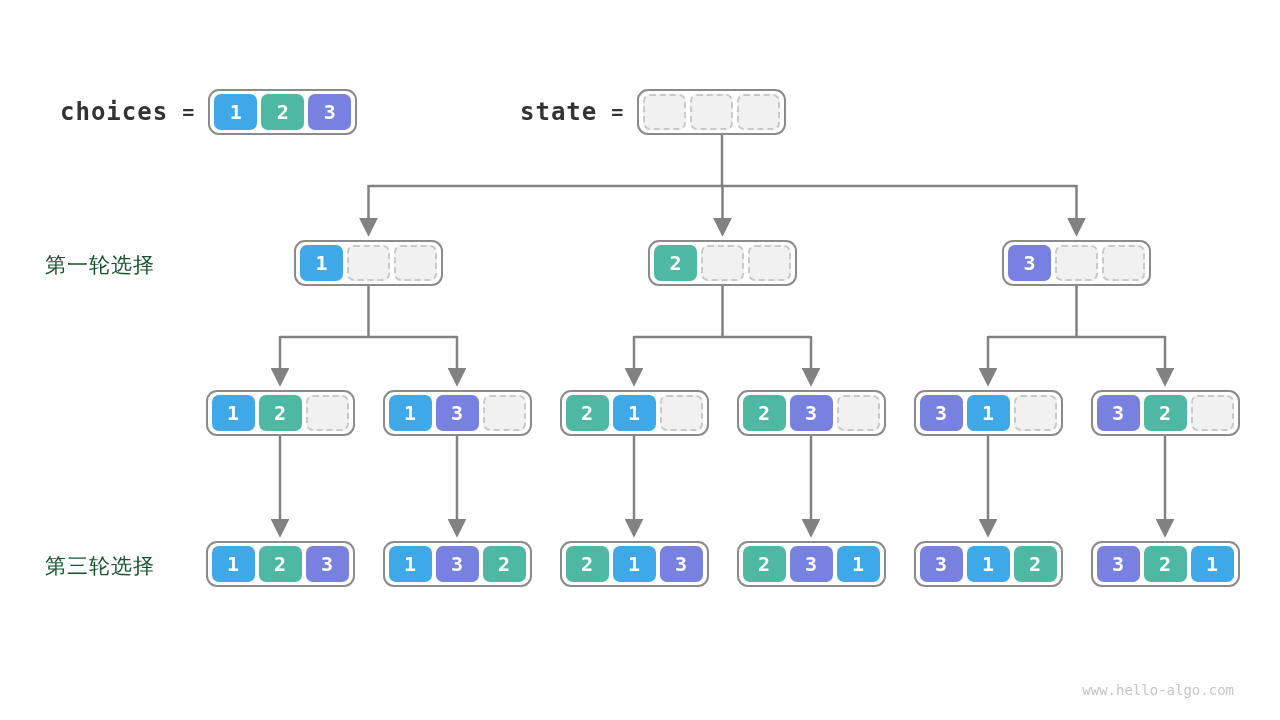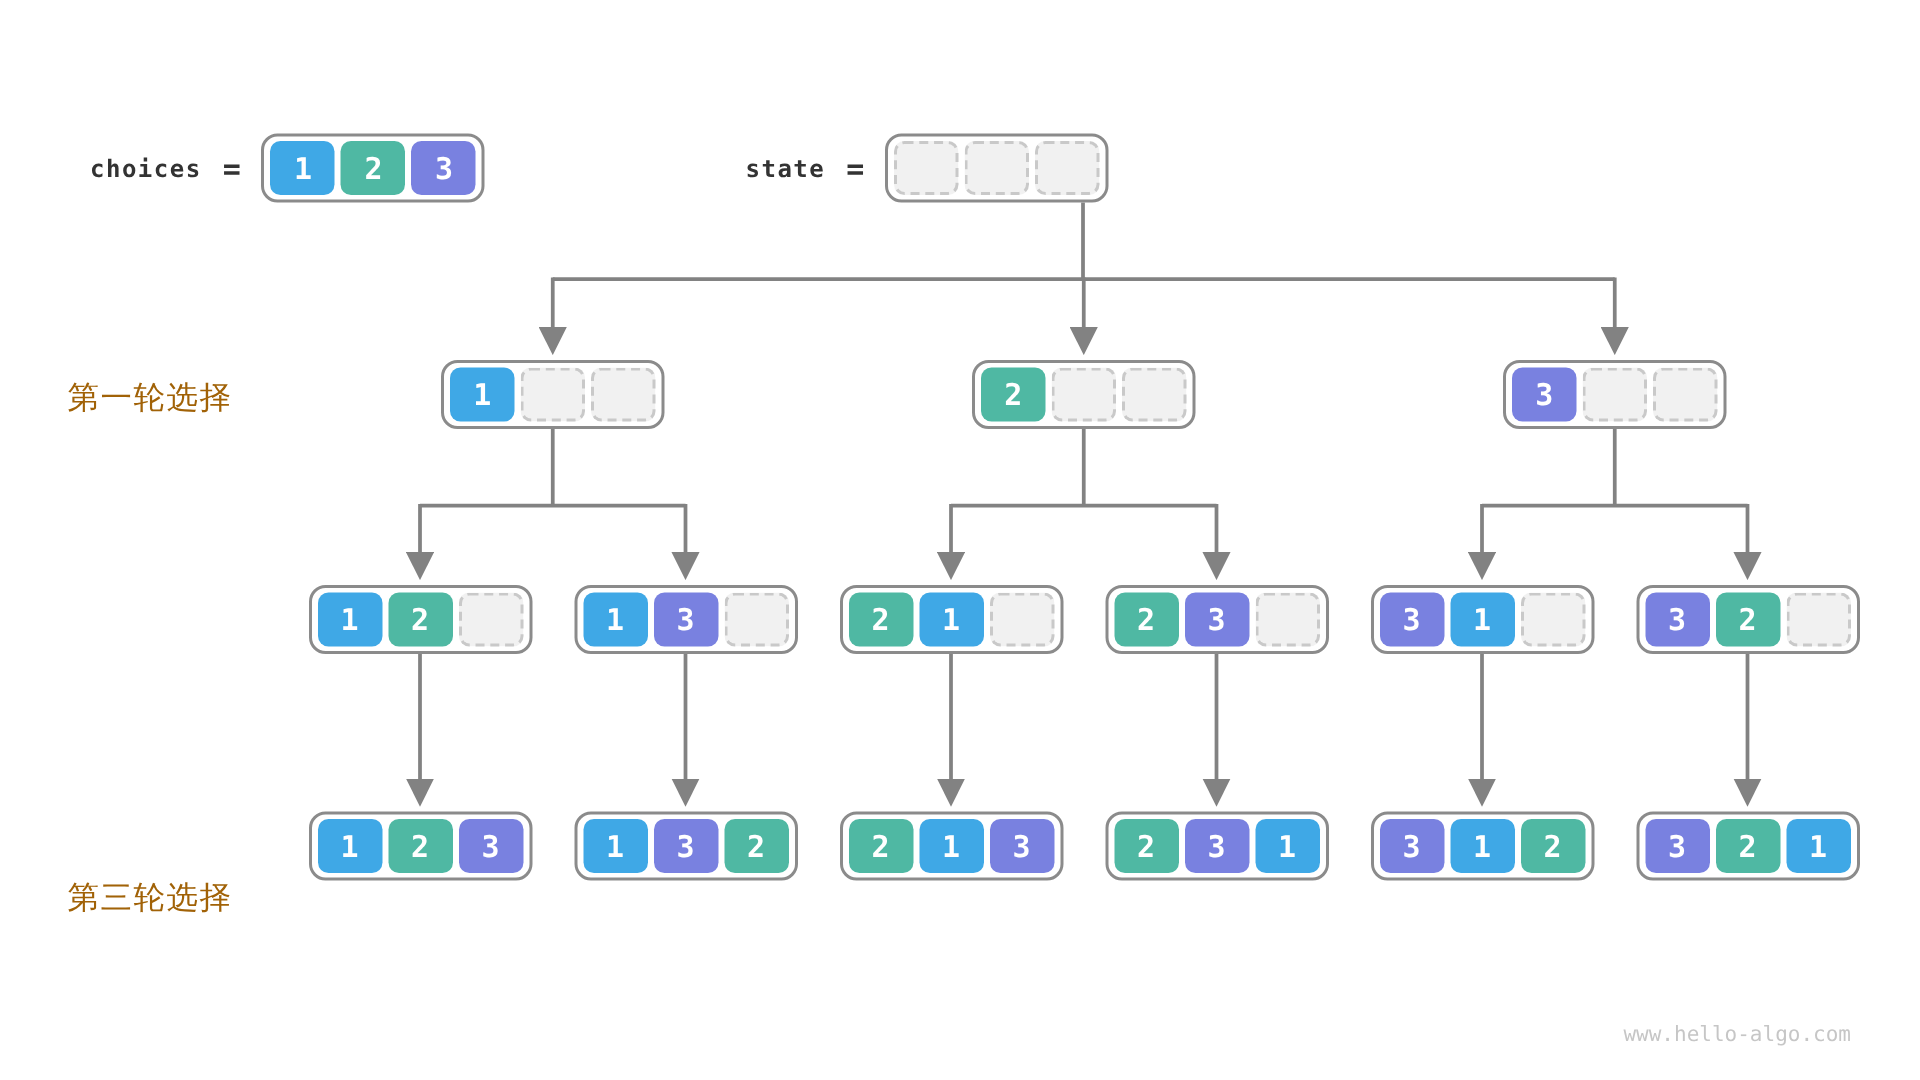--- a/index.html
+++ b/index.html
@@ -6,25 +6,25 @@
   #canvas{position:relative;width:1280px;height:720px;background:#ffffff;overflow:hidden;
           font-family:"DejaVu Sans","Liberation Sans",sans-serif;}
   #arrows{position:absolute;left:0;top:0;width:1280px;height:720px;pointer-events:none;}
   .node{display:inline-flex;gap:4px;padding:3px 4px;background:#ffffff;
         border:2px solid #8b8b8b;border-radius:11px;box-sizing:border-box;}
   .cell{width:43px;height:36px;border-radius:7px;display:flex;align-items:center;justify-content:center;
         color:#ffffff;font-family:"DejaVu Sans Mono","Liberation Mono",monospace;
         font-size:20px;font-weight:bold;box-sizing:border-box;}
   .cell.empty{background:#f1f1f1;border:2px dashed #c9c9c9;}
   .tree-node{position:absolute;}
-  .row-label{position:absolute;left:45px;width:170px;font-size:21px;color:#a16207;
+  .row-label{position:absolute;left:45px;width:170px;font-size:21px;color:#14532d;
              letter-spacing:1px;white-space:nowrap;}
   .hdr{position:absolute;display:flex;align-items:center;gap:14px;height:46px;}
   .hdr-label{font-family:"DejaVu Sans Mono","Liberation Mono",monospace;font-weight:bold;
-             font-size:16px;color:#333333;letter-spacing:1px;}
+             font-size:24px;color:#333333;letter-spacing:1px;}
   .hdr-eq{font-family:"DejaVu Sans Mono","Liberation Mono",monospace;font-weight:bold;
           font-size:20px;color:#333333;}
   #watermark{position:absolute;right:46px;bottom:22px;font-size:14px;color:#c6c6c6;
              font-family:"DejaVu Sans Mono","Liberation Mono",monospace;}
 </style>
 </head>
 <body>
 
 <div id="canvas">
 
@@ -64,32 +64,32 @@
   <div class="hdr" style="left:60px;top:89px;">
     <span class="hdr-label">choices</span>
     <span class="hdr-eq">=</span>
     <div id="choices-node"><div class="node">
           <span class="cell" style="background: rgb(63, 168, 230);">1</span>
           <span class="cell" style="background: rgb(79, 184, 163);">2</span>
           <span class="cell" style="background: rgb(121, 129, 224);">3</span>
         </div></div>
   </div>
 
-  <div class="hdr" style="left:497px;top:89px;text-align:center;">
+  <div class="hdr" style="left:520px;top:89px;text-align:center;">
     <span class="hdr-label">state</span>
     <span class="hdr-eq">=</span>
     <div id="state-node"><div class="node">
           <span class="cell empty"></span>
           <span class="cell empty"></span>
           <span class="cell empty"></span>
         </div></div>
   </div>
 
   <div class="row-label" style="top:251px;">第一轮选择</div>
-  <div class="row-label" style="top:552px;margin-top:32px;">第三轮选择</div>
+  <div class="row-label" style="top:552px;">第三轮选择</div>
 
   <div id="tree-layer">
       <div class="tree-node" style="left: 294px; top: 240px;"><div class="node">
           <span class="cell" style="background: rgb(63, 168, 230);">1</span>
           <span class="cell empty"></span>
           <span class="cell empty"></span>
         </div></div>
       <div class="tree-node" style="left: 648px; top: 240px;"><div class="node">
           <span class="cell" style="background: rgb(79, 184, 163);">2</span>
           <span class="cell empty"></span>

